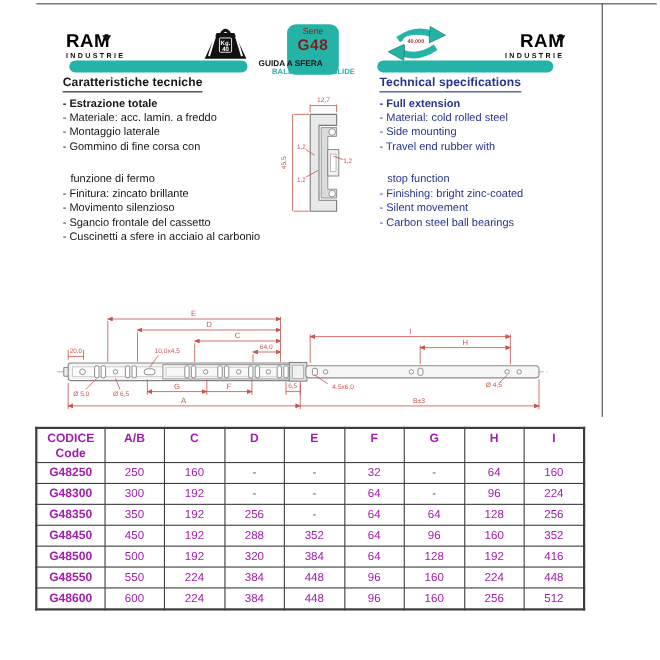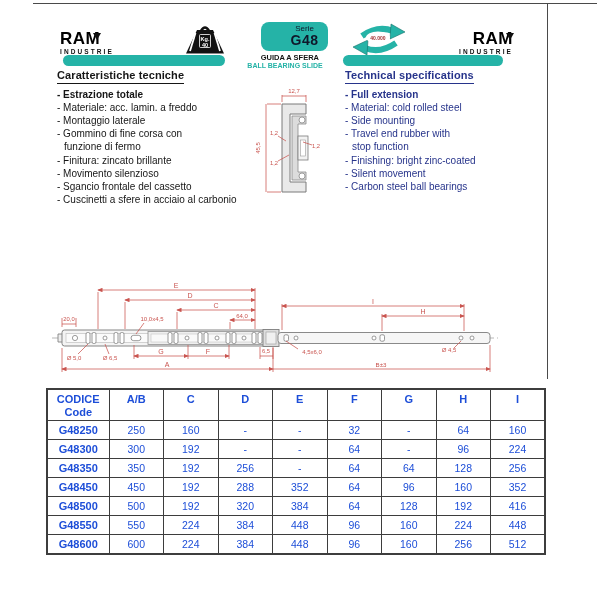--- a/index.html
+++ b/index.html
@@ -19,45 +19,45 @@
   .brand-name .tri{position:absolute;right:-1px;top:2px;width:0;height:0;
     border-left:4px solid transparent;border-right:4px solid transparent;border-top:7px solid #101010;}
   .brand-sub{font-weight:700;font-size:6.5px;color:#101010;letter-spacing:2.1px;line-height:7px;}
   .brand-left{left:60px;top:30px;}
   .brand-right{left:443px;top:30px;text-align:right;}
 
   .pill{height:11px;background:#25b3a7;border-radius:6px;}
   .pill-left{left:63px;top:55px;width:162px;}
   .pill-right{left:343px;top:55px;width:160px;}
 
-  .series-badge{left:261px;top:22px;width:47px;height:29px;background:#25b3a7;border-radius:8px;
-    color:#0f172a;text-align:center;padding-left:20px;}
+  .series-badge{left:261px;top:22px;width:47px;height:46px;background:#25b3a7;border-radius:8px;
+    color:#7f1d1d;text-align:center;}
   .series-badge .l1{font-size:8px;line-height:10px;padding-top:2px;}
   .series-badge .l2{font-size:14px;font-weight:800;line-height:13px;letter-spacing:.5px;}
-  .subtitle-it{left:219px;top:53px;width:100px;text-align:right;font-size:7.5px;font-weight:700;color:#121212;}
+  .subtitle-it{left:235px;top:53px;width:100px;text-align:left;font-size:7.5px;font-weight:700;color:#121212;}
   .subtitle-en{left:228px;top:62px;width:114px;text-align:center;font-size:7px;font-weight:700;color:#25b3a7;}
 
   .load-icon{left:183px;top:25px;}
   .cycles-icon{left:348px;top:21px;}
 
   
   .specs{font-size:10px;line-height:13.1px;}
   .specs .title{display:inline-block;font-size:11px;font-weight:800;
     border-bottom:1.5px solid currentColor;padding-bottom:1px;margin-bottom:4px;letter-spacing:.1px;}
   .specs .item.bold{font-weight:700;}
-  .specs .item.indent{padding-left:7px;}
+  .specs .item.indent{padding-left:7px;margin-top:16px;}
   .specs-it{left:57px;top:69px;width:218px;color:#161616;}
   .specs-en{left:345px;top:69px;width:200px;color:#27348b;}
 
   .cross-section{left:248px;top:84px;}
   .slide-drawing{left:30px;top:268px;}
 
   
-  .spec-table{position:absolute;left:46px;top:388px;width:498px;border-collapse:collapse;table-layout:fixed;
-    color:#1d4ed8;border:2px solid #3d3d3d;background:#fff;}
+  .spec-table{position:absolute;left:32px;top:388px;width:498px;border-collapse:collapse;table-layout:fixed;
+    color:#a21caf;border:2px solid #3d3d3d;background:#fff;}
   .spec-table th,.spec-table td{border:1.5px solid #3d3d3d;text-align:center;padding:0;overflow:hidden;}
   .spec-table th{font-size:11px;font-weight:700;vertical-align:top;padding-top:3px;height:27px;line-height:13px;}
   .spec-table td{font-size:10.5px;height:18px;}
   .spec-table td.code{font-weight:700;font-size:11px;}
 
   svg text{font-family:"Liberation Sans",sans-serif;}
   .dimtxt{fill:#c9544f;}
 </style>
 </head>
 <body>

